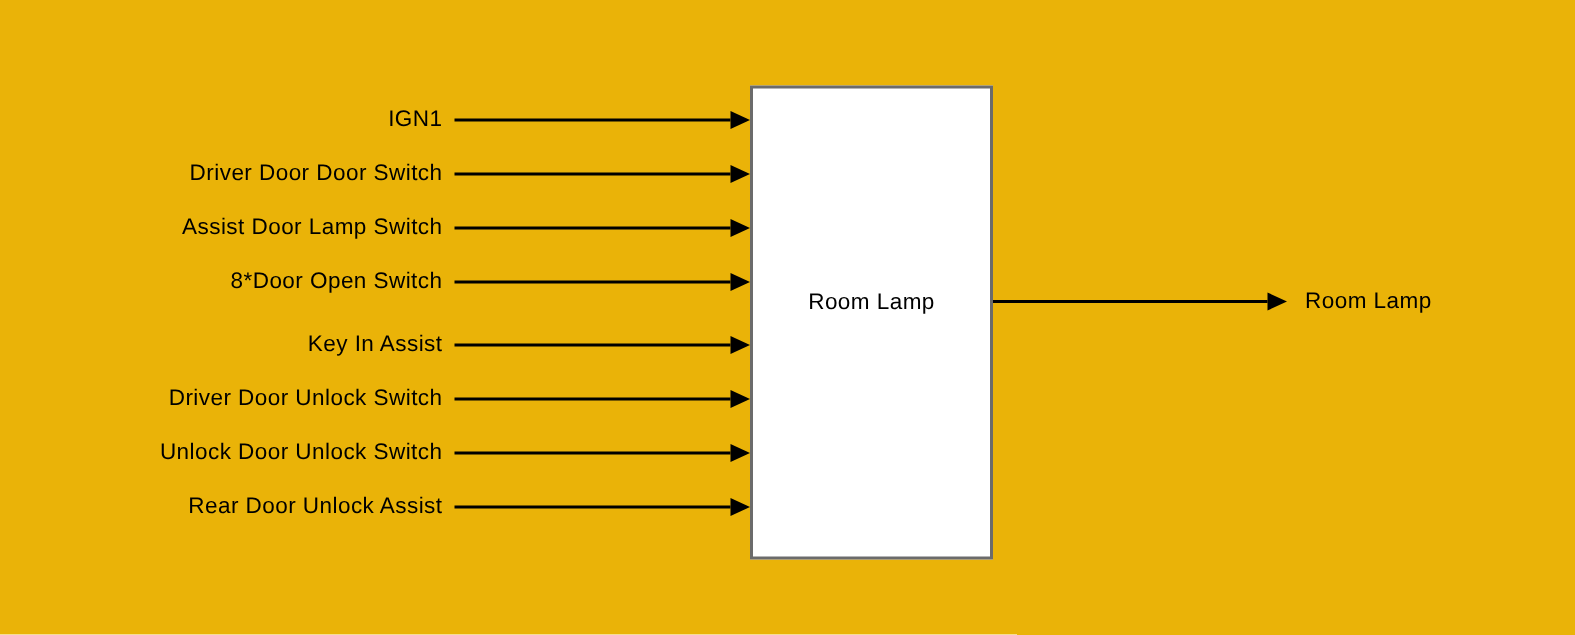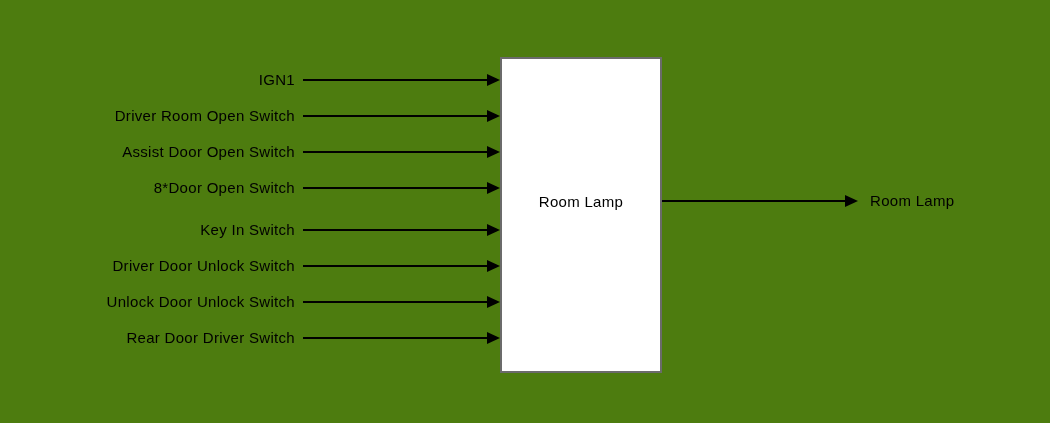--- a/index.html
+++ b/index.html
@@ -4,21 +4,21 @@
 <style>
   html, body {
     margin: 0;
     padding: 0;
     background: #ffffff;
   }
   .canvas {
     position: relative;
     width: 1050px;
     height: 423px;
-    background: #4d7c0f;
+    background: #eab308;
     font-family: "Liberation Sans", "DejaVu Sans", sans-serif;
     font-size: 15px;
     letter-spacing: 0.3px;
     color: #000000;
     overflow: hidden;
   }
   .input-row {
     position: absolute;
     left: 0;
     height: 22px;
@@ -89,51 +89,51 @@
 <body>
 
 <div class="canvas">
 
   <div class="input-row" style="top:69px">
     <span class="input-label">IGN1</span>
     <div class="arrow-line"></div>
   </div>
 
   <div class="input-row" style="top:105px">
-    <span class="input-label">Driver Room Open Switch</span>
+    <span class="input-label">Driver Door Door Switch</span>
     <div class="arrow-line"></div>
   </div>
 
   <div class="input-row" style="top:141px">
-    <span class="input-label">Assist Door Open Switch</span>
+    <span class="input-label">Assist Door Lamp Switch</span>
     <div class="arrow-line"></div>
   </div>
 
   <div class="input-row" style="top:177px">
     <span class="input-label">8*Door Open Switch</span>
     <div class="arrow-line"></div>
   </div>
 
   <div class="input-row" style="top:219px">
-    <span class="input-label">Key In Switch</span>
+    <span class="input-label">Key In Assist</span>
     <div class="arrow-line"></div>
   </div>
 
   <div class="input-row" style="top:255px">
     <span class="input-label">Driver Door Unlock Switch</span>
     <div class="arrow-line"></div>
   </div>
 
   <div class="input-row" style="top:291px">
     <span class="input-label">Unlock Door Unlock Switch</span>
     <div class="arrow-line"></div>
   </div>
 
   <div class="input-row" style="top:327px">
-    <span class="input-label">Rear Door Driver Switch</span>
+    <span class="input-label">Rear Door Unlock Assist</span>
     <div class="arrow-line"></div>
   </div>
 
   <div class="block-box">
     <span class="block-label">Room Lamp</span>
   </div>
 
   <div class="arrow-line output-arrow"></div>
   <span class="output-label">Room Lamp</span>
 

